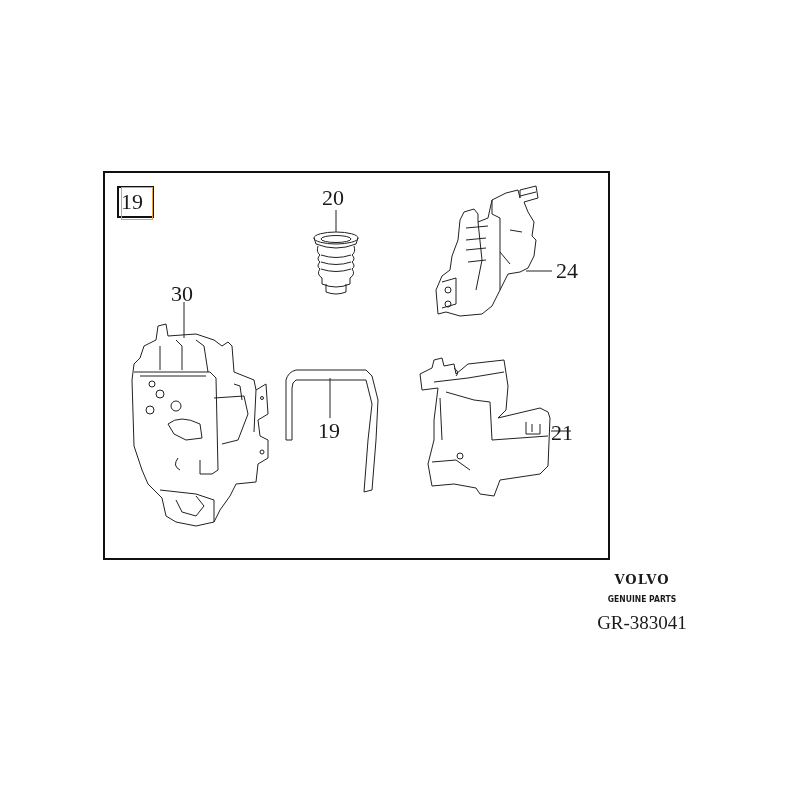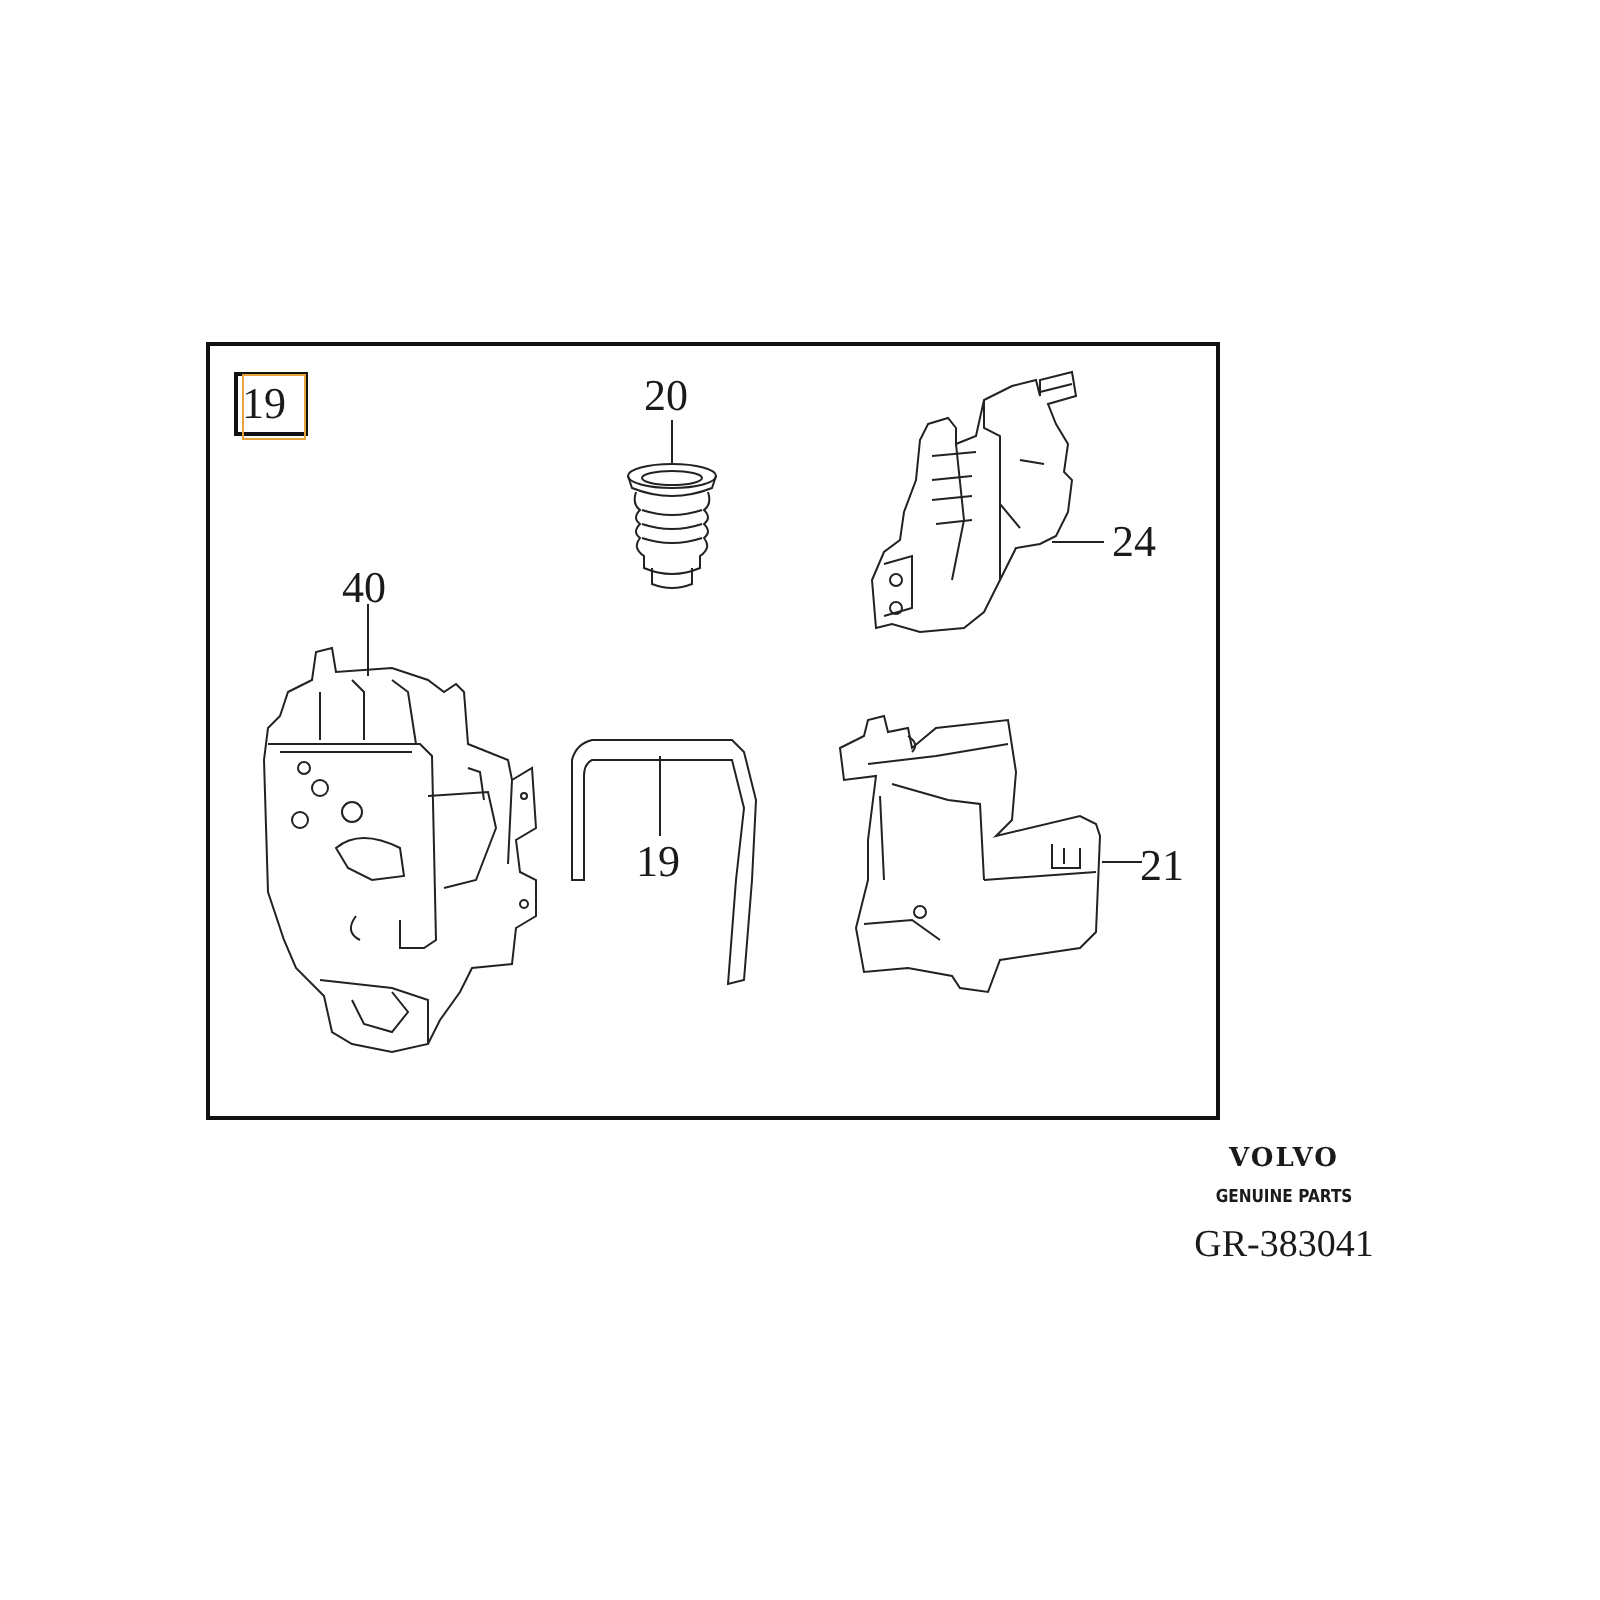--- a/index.html
+++ b/index.html
@@ -92,20 +92,20 @@
     <path d="M492 440 L548 436"></path>
     <path d="M526 422 L526 434 L540 434 L540 424"></path>
     <path d="M532 424 L532 432"></path>
     <circle cx="460" cy="456" r="3"></circle>
     <path d="M432 462 L456 460 L470 470"></path>
     <path d="M454 368 Q460 372 456 376"></path>
   </g>
 </svg>
 
 <div class="callout" style="left:322px; top:186px;">20</div>
-<div class="callout" style="left:171px; top:282px;">40</div>
+<div class="callout" style="left:171px; top:282px;">30</div>
 <div class="callout" style="left:556px; top:259px;">24</div>
 <div class="callout" style="left:318px; top:419px;">19</div>
-<div class="callout" style="left:570px; top:421px;text-align:right;">21</div>
+<div class="callout" style="left:551px; top:421px;text-align:right;">21</div>
 
 <div class="brand">VOLVO</div>
 <div class="brand-sub">GENUINE PARTS</div>
 <div class="ref">GR-383041</div>
 
 </body></html>

